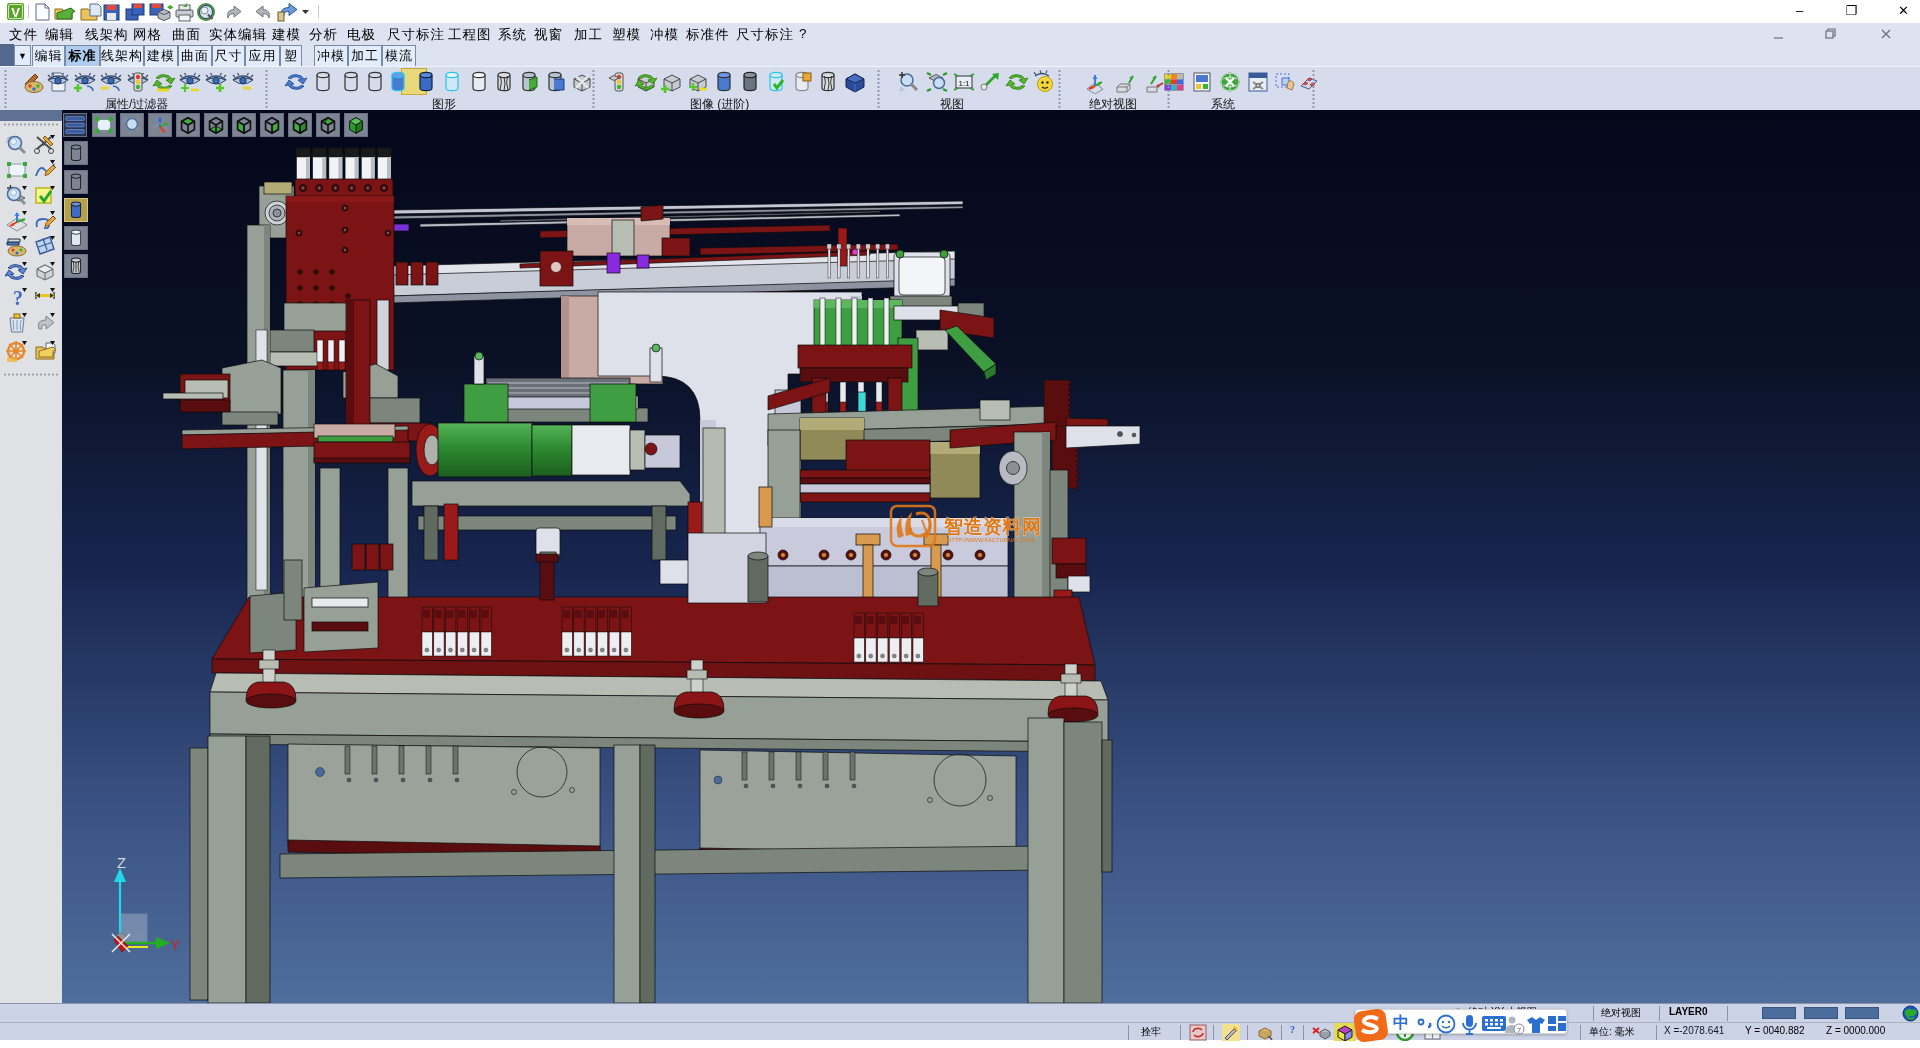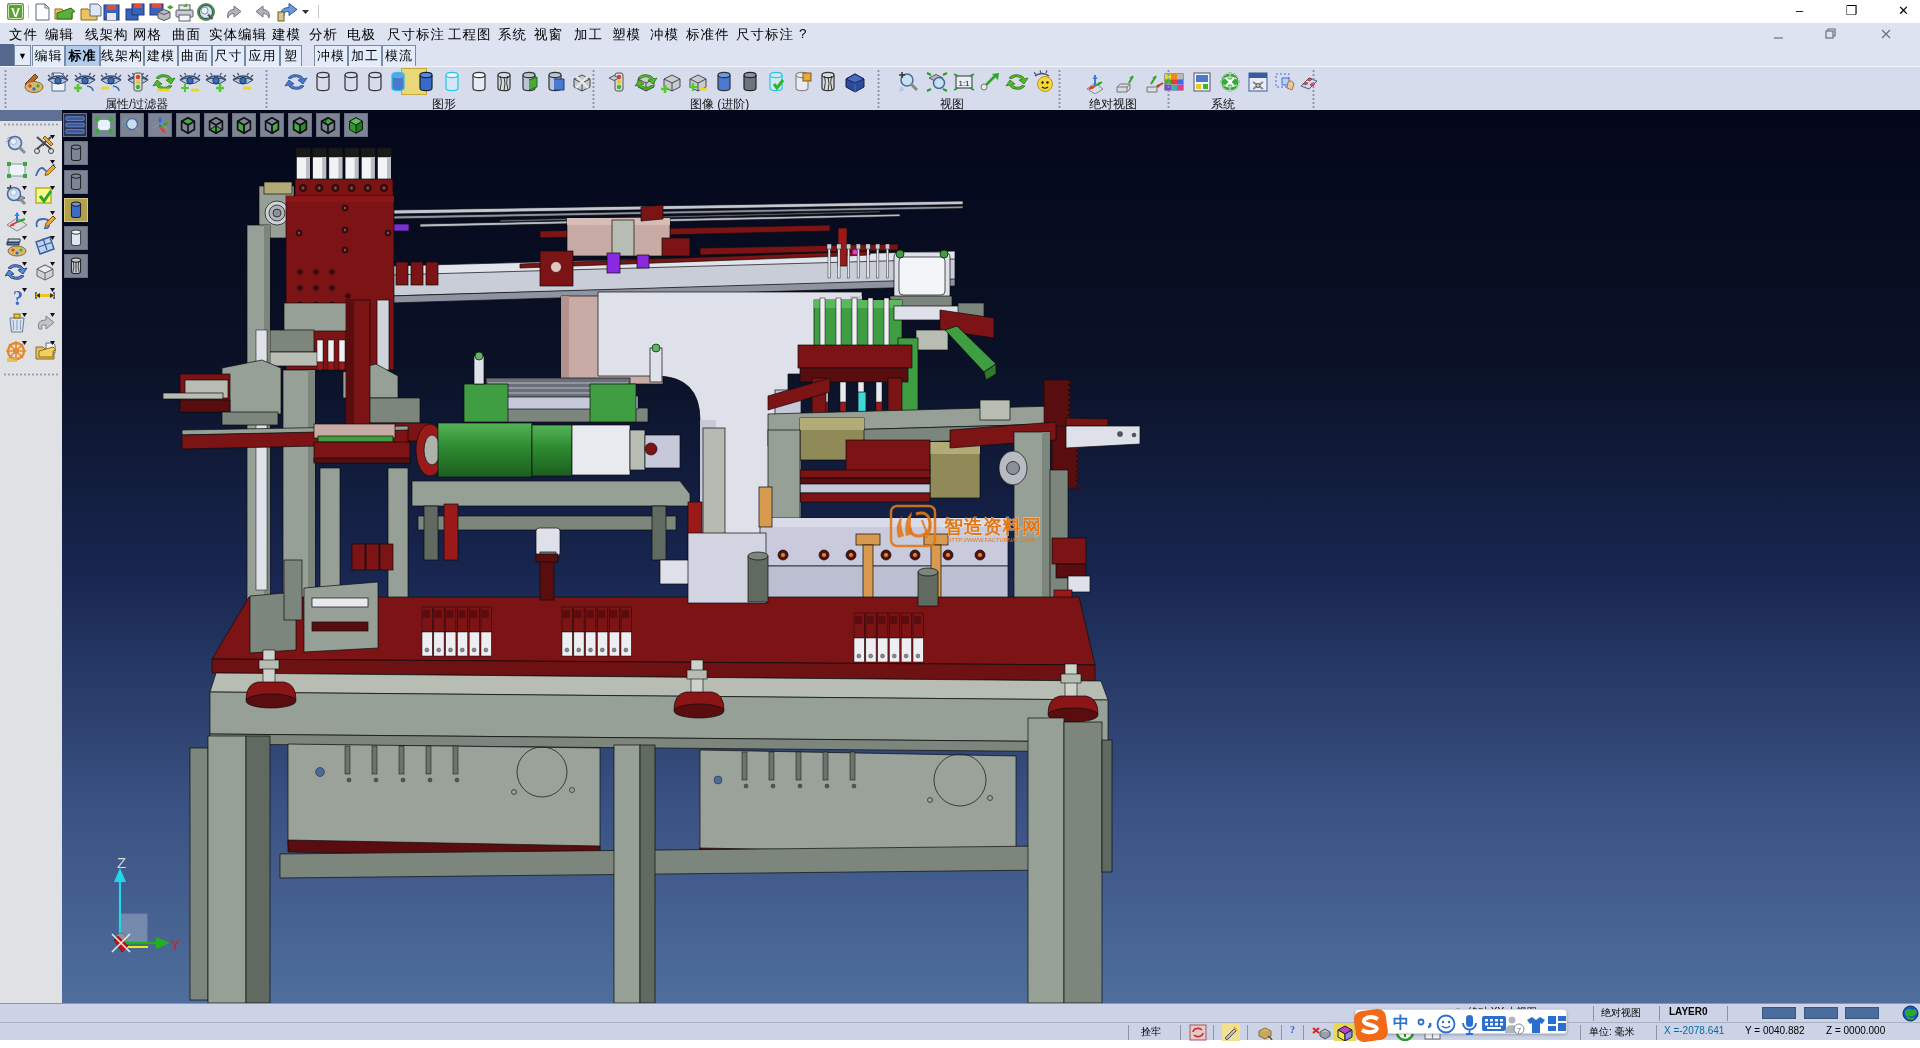--- a/index.html
+++ b/index.html
@@ -1134,21 +1134,21 @@
         <path d="M9 4 v10 M4 9 h10" stroke="#2a9a2a" stroke-width="2"></path>
       </svg>
       <svg class="abs" style="left:1424px;top:20px" width="18" height="17">
         <rect x="1" y="1" width="15" height="14" fill="#f4f5f8" stroke="#667"></rect>
         <path d="M8.5 1 v14 M1 8 h15" stroke="#889" stroke-width="1.2"></path>
       </svg>
       <span class="st" style="left:1463px;top:21px">ES: 1.00 FS: 1.00</span>
       <div class="ssep" style="left:1580px;top:21px;height:15px"></div>
       <span class="st" style="left:1589px;top:21px">单位: 毫米</span>
       <div class="ssep" style="left:1656px;top:21px;height:15px"></div>
-      <span class="st" style="left:1664px;top:21px;color:#0369a1">X =-2078.641</span>
+      <span class="st" style="left:1664px;top:21px;color:#0f172a">X =-2078.641</span>
       <span class="st" style="left:1745px;top:21px">Y = 0040.882</span>
       <span class="st" style="left:1826px;top:21px">Z = 0000.000</span>
   </div>
 
   <div class="abs" id="sogou">
       <svg class="abs" style="left:-4px;top:-3px" width="40" height="38">
         <rect x="3" y="3" width="32" height="31" rx="8" fill="#f06a18" transform="rotate(-8 19 19)"></rect>
         <path d="M26 12 q-8 -4 -13 0 q-3 3 2 5 l7 2 q5 2 1 5 q-6 3 -13 -1" stroke="#fff" stroke-width="4" fill="none"></path>
       </svg>
       <span class="abs" style="left:37px;top:3px;font-size:16px;font-weight:bold;color:#2a6fd0">中</span>

